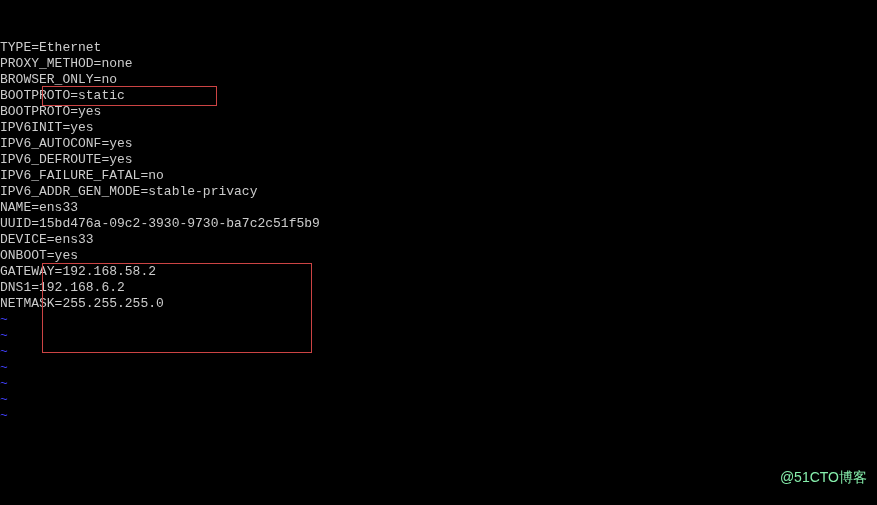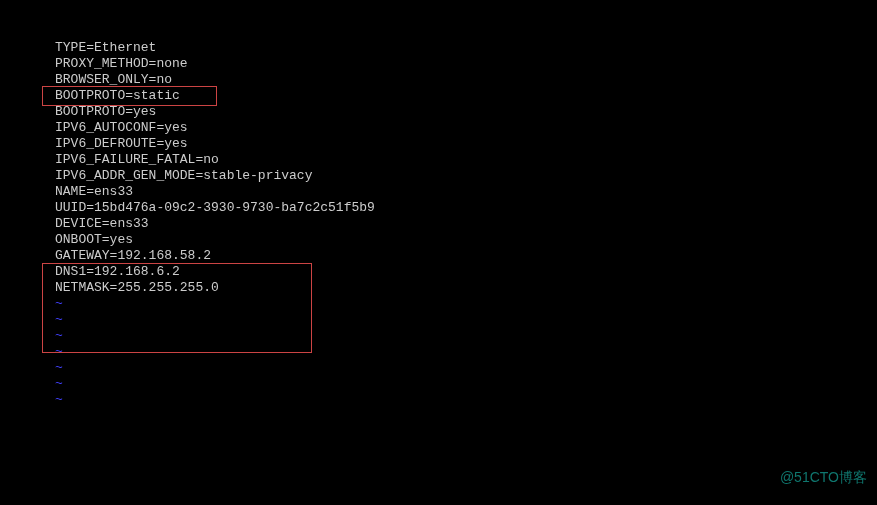--- a/index.html
+++ b/index.html
@@ -12,21 +12,20 @@
       font-family: 'Courier New', monospace;
       font-size: 13px;
       color: #cccccc;
       width: 877px;
       height: 505px;
       position: relative;
       overflow: hidden;
     }
     .terminal {
       padding-top: 40px;
-      padding-left: 55px;
       line-height: 16px;
       position: relative;
     }
     .line {
       white-space: pre;
       height: 16px;
     }
     .tilde {
       color: #4040ff;
     }
@@ -45,34 +44,35 @@
       left: 42px;
       top: 263px;
       width: 270px;
       height: 90px;
       pointer-events: none;
     }
     .watermark {
       position: absolute;
       right: 10px;
       bottom: 18px;
-      color: #0f766e;
+      color: #86efac;
       font-family: Arial, sans-serif;
       font-size: 14px;
     }
   </style>
 </head>
 <body>
 
 <div class="terminal">
   <div class="line">TYPE=Ethernet</div>
   <div class="line">PROXY_METHOD=none</div>
   <div class="line">BROWSER_ONLY=no</div>
   <div class="line">BOOTPROTO=static</div>
   <div class="line">BOOTPROTO=yes</div>
+  <div class="line">IPV6INIT=yes</div>
   <div class="line">IPV6_AUTOCONF=yes</div>
   <div class="line">IPV6_DEFROUTE=yes</div>
   <div class="line">IPV6_FAILURE_FATAL=no</div>
   <div class="line">IPV6_ADDR_GEN_MODE=stable-privacy</div>
   <div class="line">NAME=ens33</div>
   <div class="line">UUID=15bd476a-09c2-3930-9730-ba7c2c51f5b9</div>
   <div class="line">DEVICE=ens33</div>
   <div class="line">ONBOOT=yes</div>
   <div class="line">GATEWAY=192.168.58.2</div>
   <div class="line">DNS1=192.168.6.2</div>

